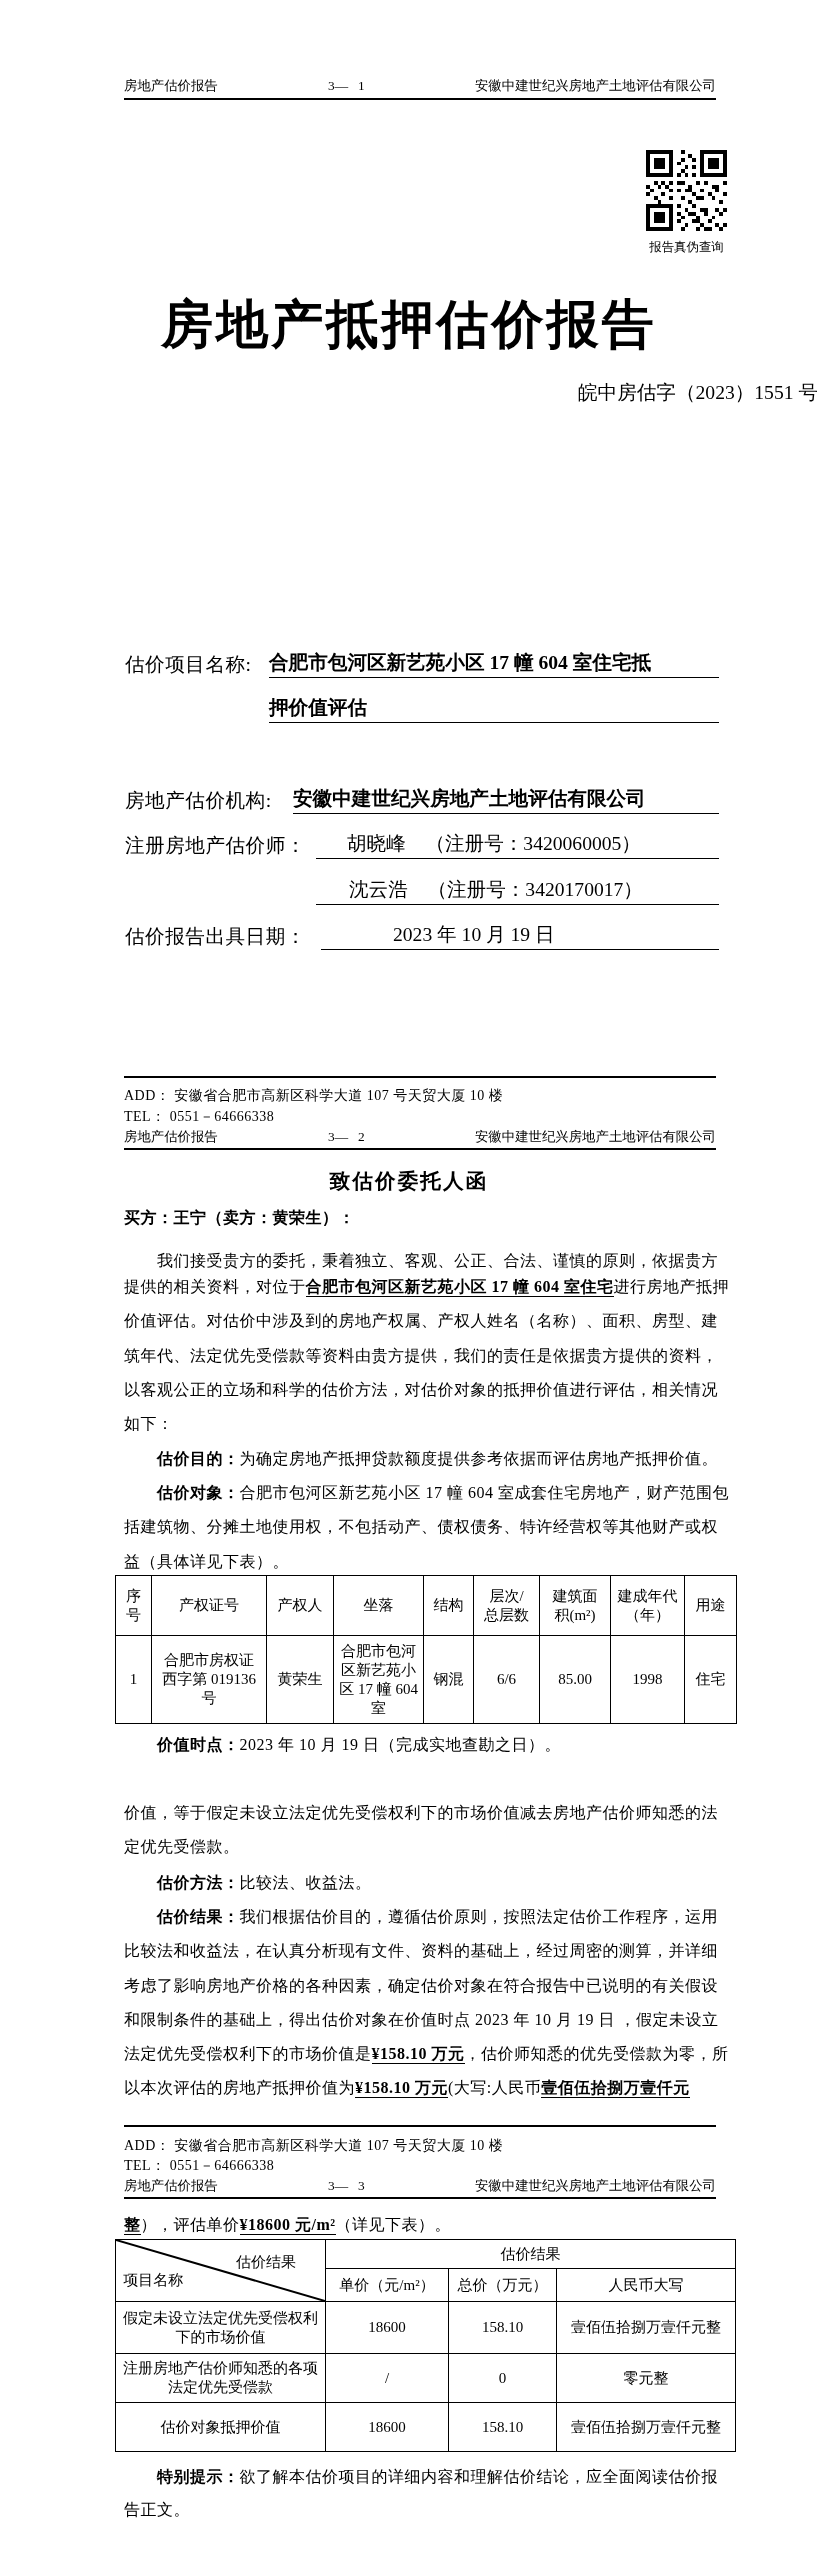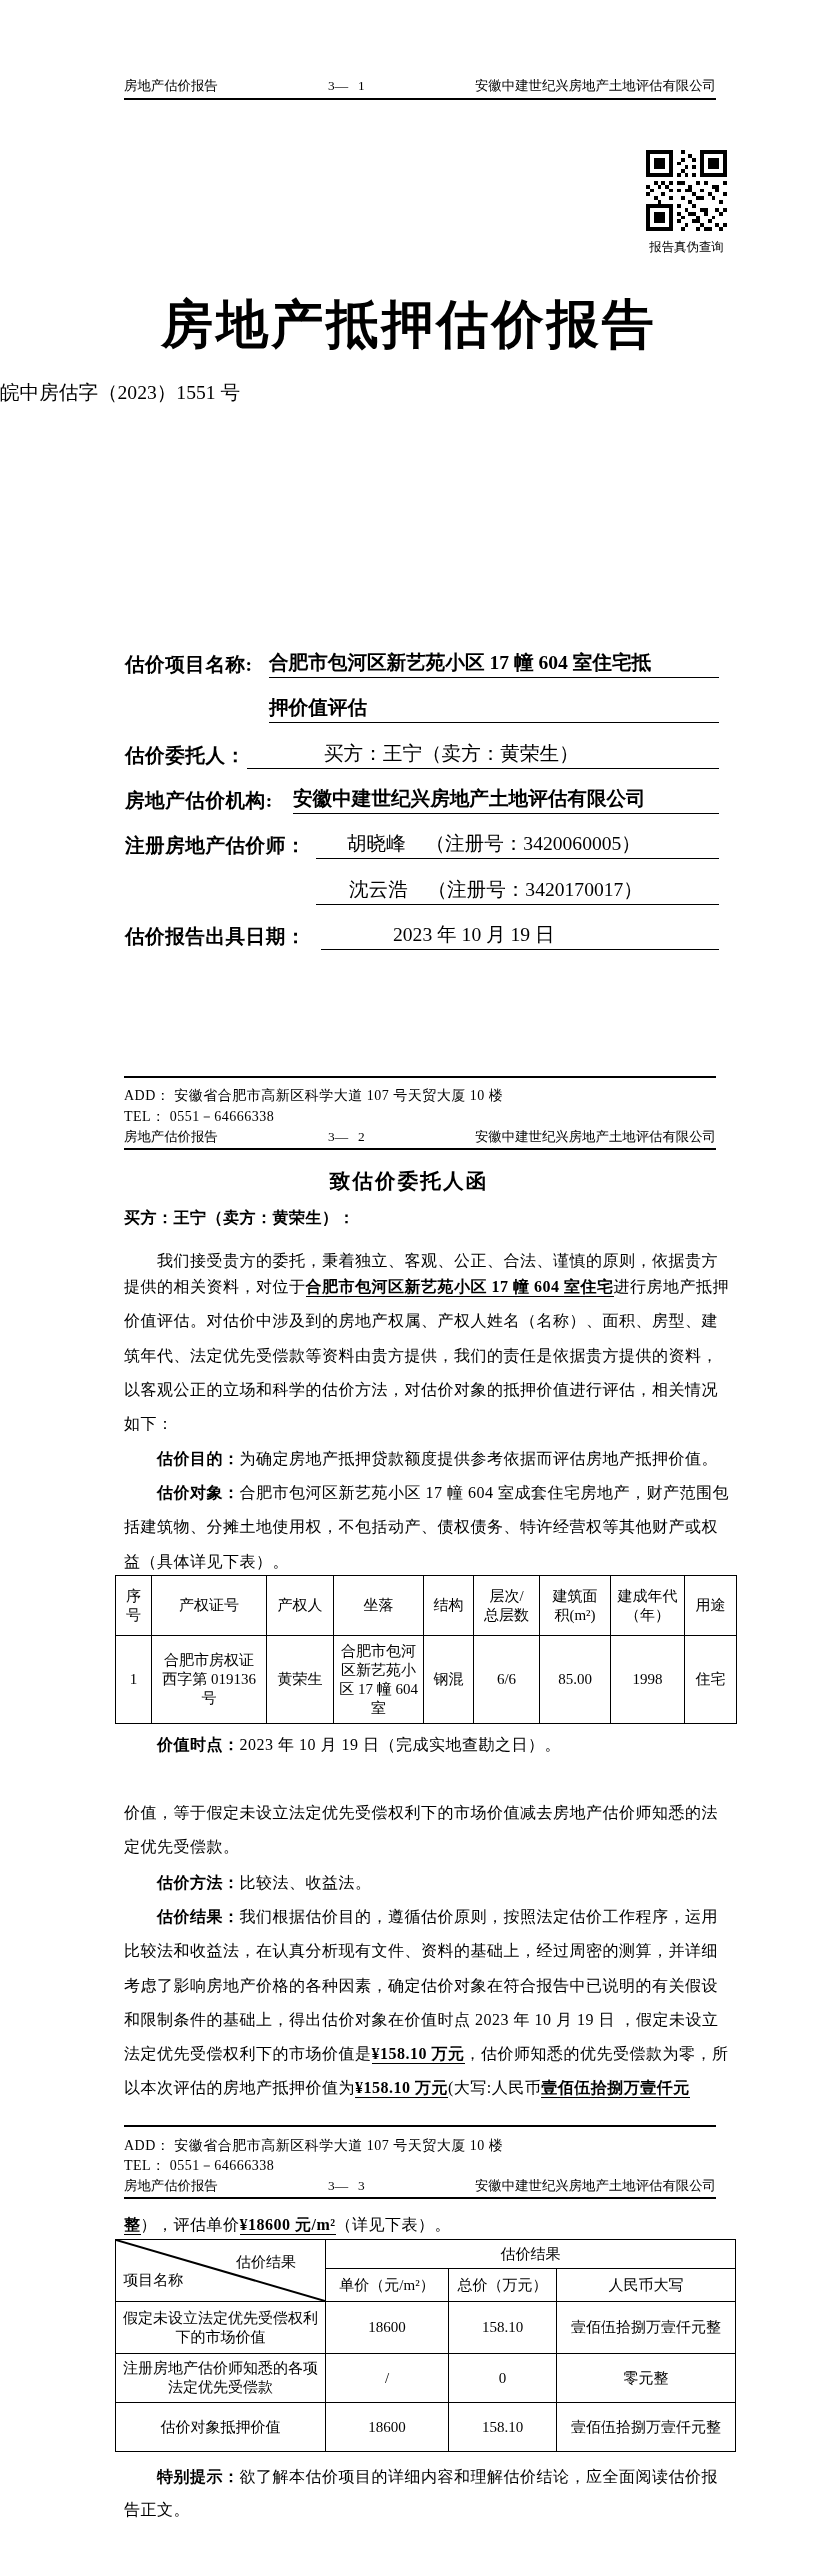--- a/index.html
+++ b/index.html
@@ -8,24 +8,24 @@
     background:#fff; overflow:hidden;
     font-family:"Liberation Serif","DejaVu Serif",serif; color:#000;
   }
   .abs { position:absolute; }
   
   .hdr { left:124px; width:592px; display:flex; justify-content:space-between; align-items:center; font-size:13.4px; white-space:pre; }
   .rule { left:124px; width:592px; height:2.1px; background:#000; }
   .foot-line { left:124px; font-size:14px; letter-spacing:0.5px; white-space:nowrap; }
   
   .cover-title { left:0; width:818px; text-align:center; font-size:52px; font-weight:bold; letter-spacing:3.1px; line-height:1; white-space:nowrap;margin-top:39px; }
-  .doc-no { left:0; width:818px; text-align:left; font-size:19.6px; white-space:nowrap; }
+  .doc-no { left:0; width:818px; text-align:right; font-size:19.6px; white-space:nowrap; }
   .qr-caption { left:640px; width:93px; text-align:center; font-size:12.4px; white-space:nowrap; }
   .cover-row { left:125px; width:594px; height:31px; display:flex; align-items:flex-end; font-size:19.6px; }
-  .cover-row .clabel { font-weight:bold; white-space:nowrap; letter-spacing:0.5px; }
+  .cover-row .clabel { font-weight:normal; white-space:nowrap; letter-spacing:0.5px; }
   .cover-row .cval { flex:1; border-bottom:1.5px solid #000; white-space:nowrap; padding-bottom:1.5px; }
   .cval.bold { font-weight:bold; }
   
   .letter-title { left:0; width:818px; text-align:center; font-size:20.6px; font-weight:bold; letter-spacing:2.1px; }
   .body-line { font-size:16px; letter-spacing:0.5px; line-height:20.6px; white-space:nowrap; }
   .b { font-weight:bold; }
   .em { font-weight:bold; border-bottom:1.5px solid #000; padding-bottom:0.5px; }
   
   table.doc { border-collapse:collapse; table-layout:fixed; }
   table.doc td, table.doc th { border:1px solid #000; font-weight:normal; font-size:15px; text-align:center; vertical-align:middle; padding:1px 2.1px; }
@@ -133,24 +133,20 @@
   <div class="abs doc-no" style="top:379px;">皖中房估字（2023）1551 号</div>
 
   <div class="abs cover-row" style="top:647px;">
     <span class="clabel" style="width:144px;">估价项目名称:</span>
     <span class="cval bold">合肥市包河区新艺苑小区 17 幢 604 室住宅抵</span>
   </div>
   <div class="abs cover-row" style="top:692px;">
     <span class="clabel" style="width:144px;"></span>
     <span class="cval bold">押价值评估</span>
   </div>
-  <div class="abs cover-row" style="top:738px;">
-    <span class="clabel" style="width:122px;">估价委托人：</span>
-    <span class="cval" style="padding-left:77px;">买方：王宁（卖方：黄荣生）</span>
-  </div>
   <div class="abs cover-row" style="top:783px;">
     <span class="clabel" style="width:168px;">房地产估价机构:</span>
     <span class="cval bold">安徽中建世纪兴房地产土地评估有限公司</span>
   </div>
   <div class="abs cover-row" style="top:828px;">
     <span class="clabel" style="width:191px;">注册房地产估价师：</span>
     <span class="cval" style="padding-left:31px;">胡晓峰　（注册号：3420060005）</span>
   </div>
   <div class="abs cover-row" style="top:874px;">
     <span class="clabel" style="width:191px;"></span>

